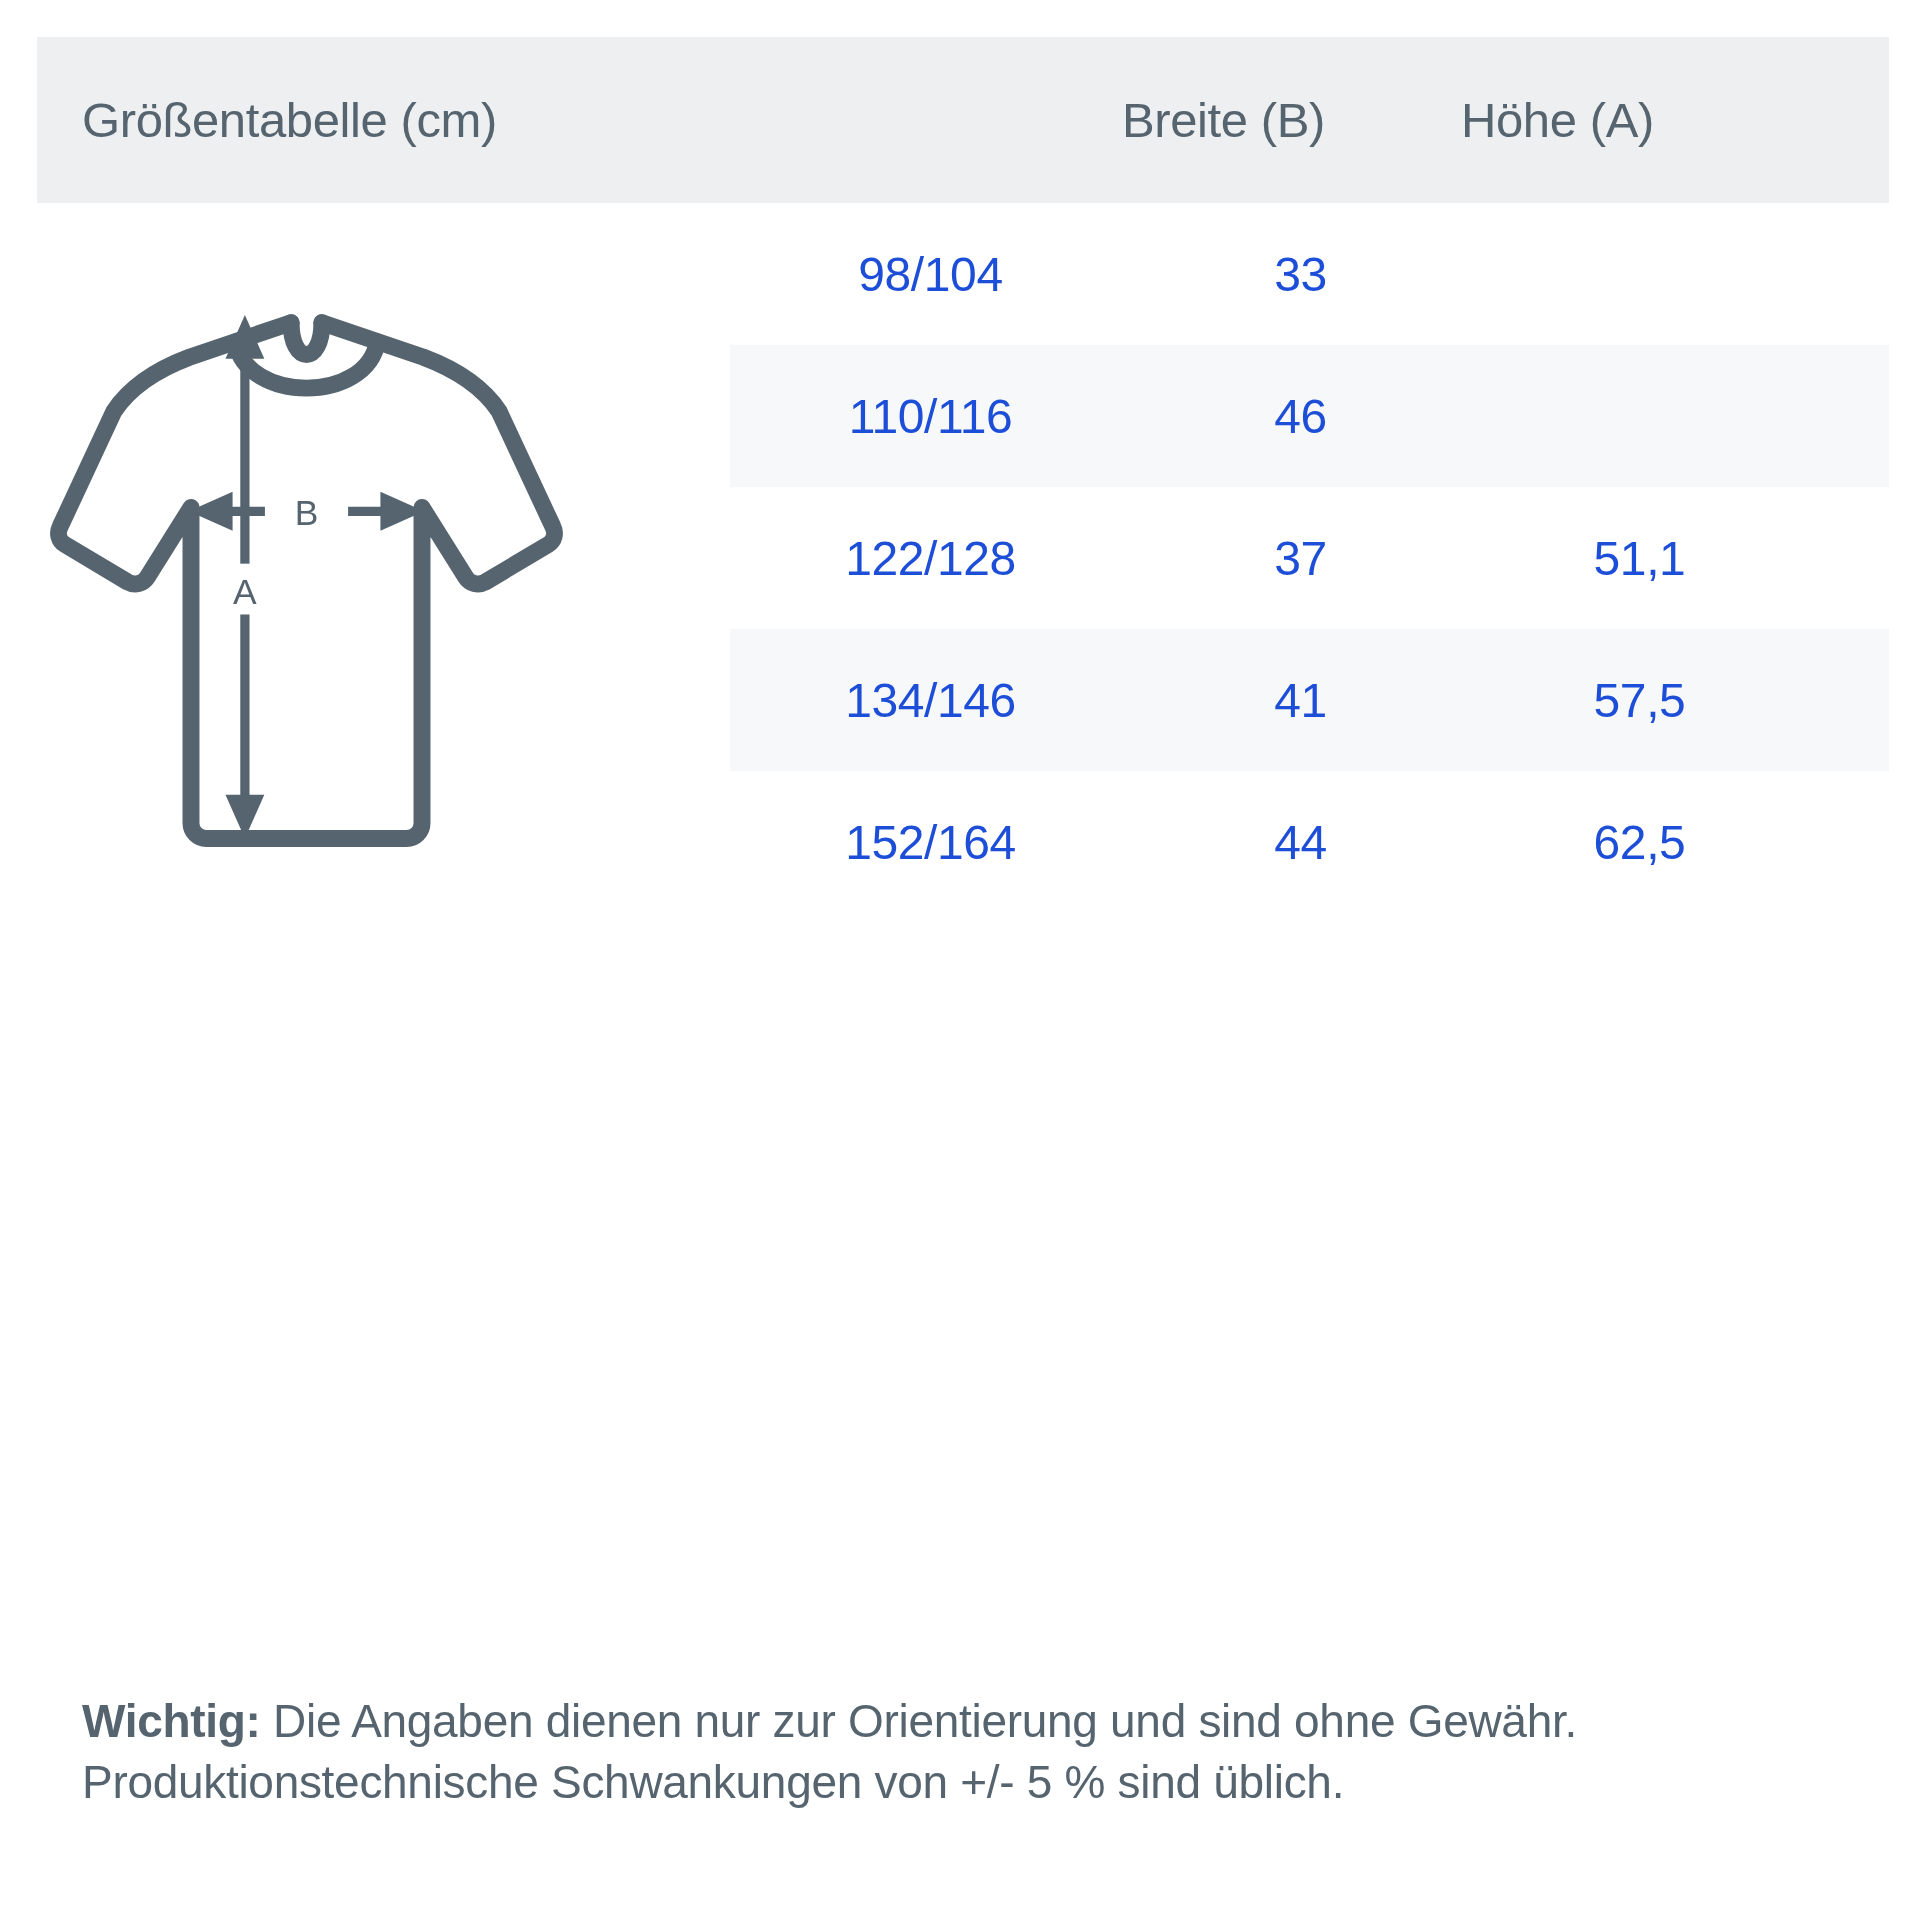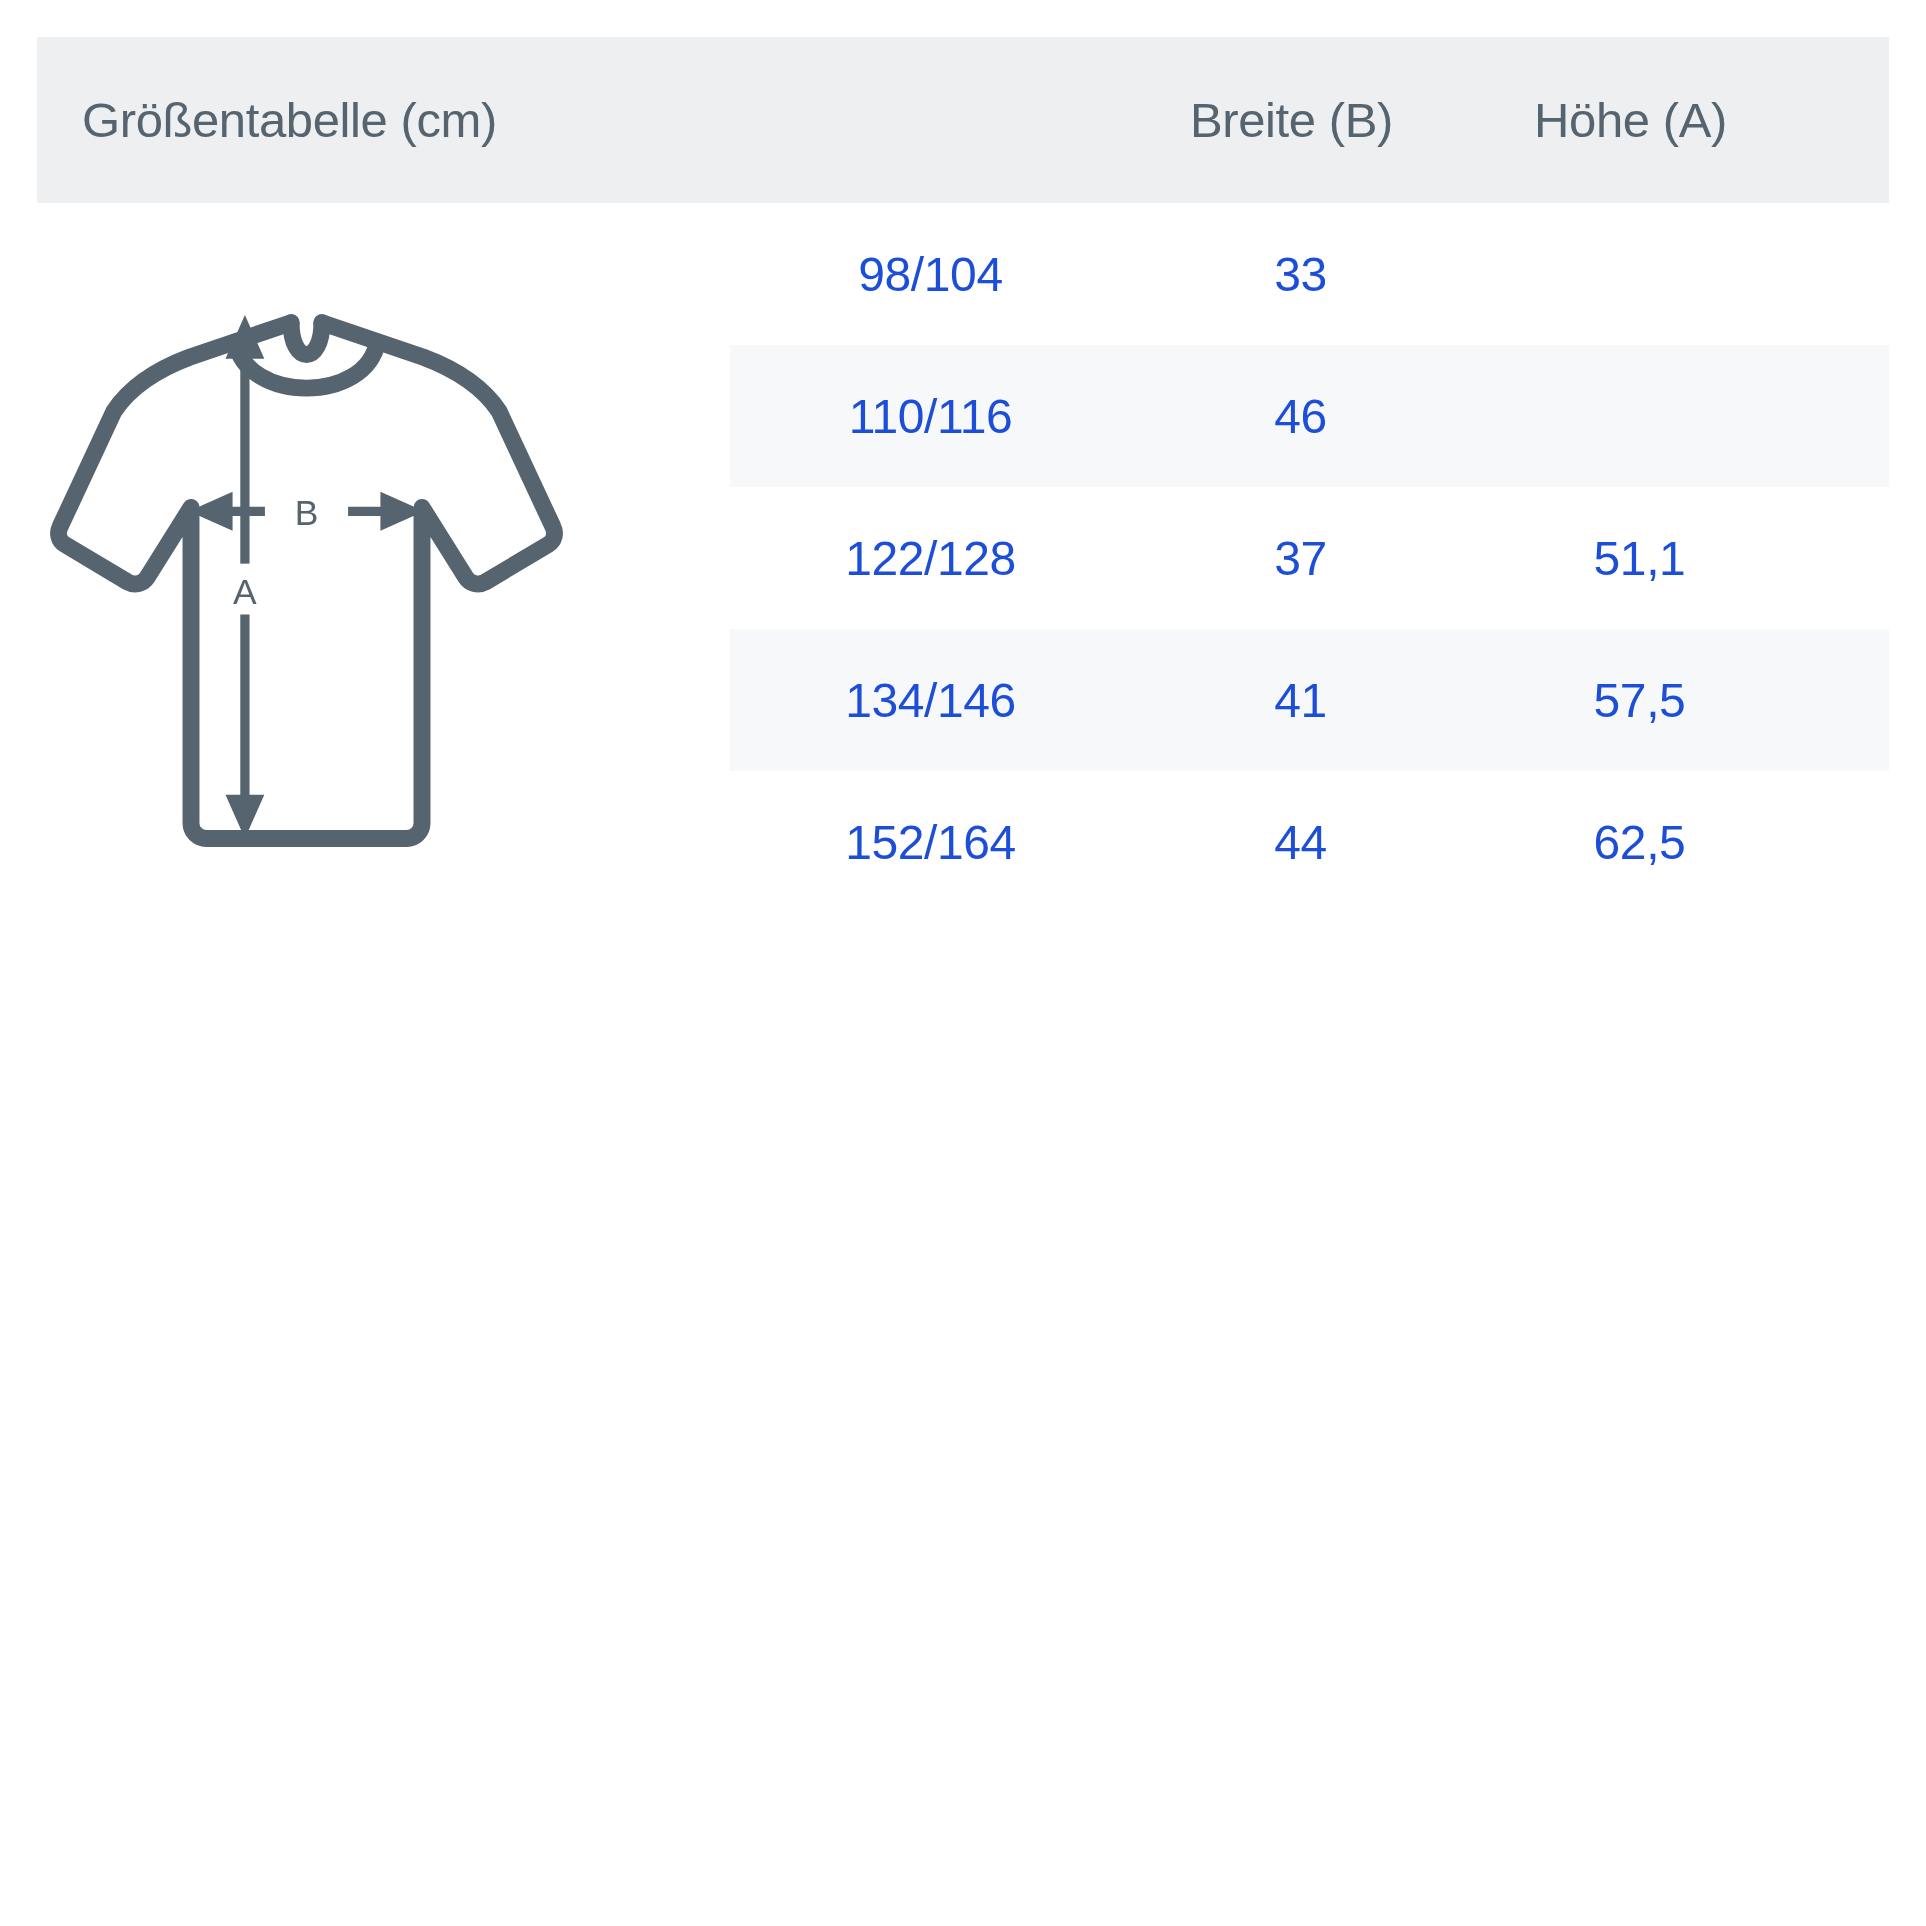--- a/index.html
+++ b/index.html
@@ -35,21 +35,21 @@
   .chart-header .h-title {
     font-size: 49px;
     color: #55646e;
     padding-left: 45px;
     flex: 0 0 1040px;
     letter-spacing: -0.4px;
   }
   .chart-header .h-col {
     font-size: 49px;
     color: #55646e;
-    text-align: center;
+    text-align: left;
     flex: 0 0 339px;
     letter-spacing: -0.4px;
   }
   .chart-header .h-col.first-col { flex: 0 0 339px; }
 
   
   .chart-body {
     position: relative;
     margin: 0 37px;
     width: 1852px;
@@ -217,15 +217,18 @@
 
       <div class="row">
         <div class="cell size">152/164</div>
         <div class="cell b">44</div>
         <div class="cell h">62,5</div>
       </div>
 
     </div>
   </div>
 
+  <div class="note" style="margin-top:778px;">
+    <b>Wichtig:</b><span> Die Angaben dienen nur zur Orientierung und sind ohne Gewähr. Produktionstechnische Schwankungen von +/- 5 % sind üblich.</span>
+  </div>
 
 </div>
 
 
 </body></html>

